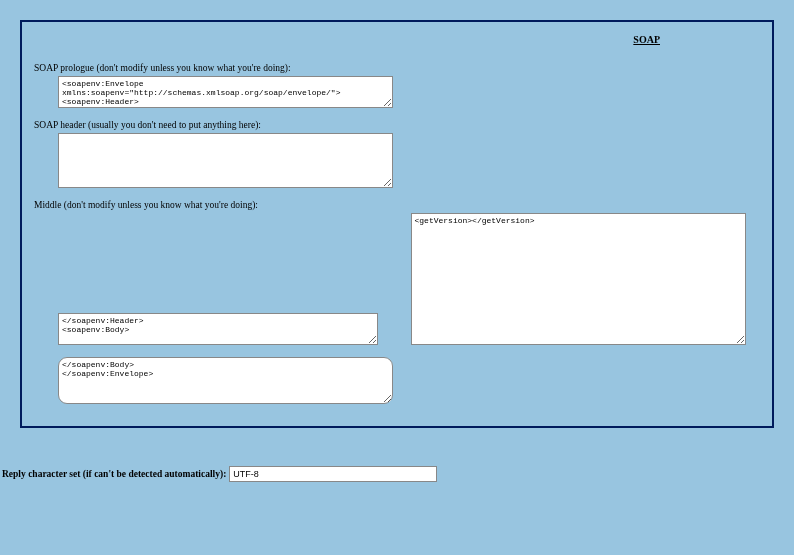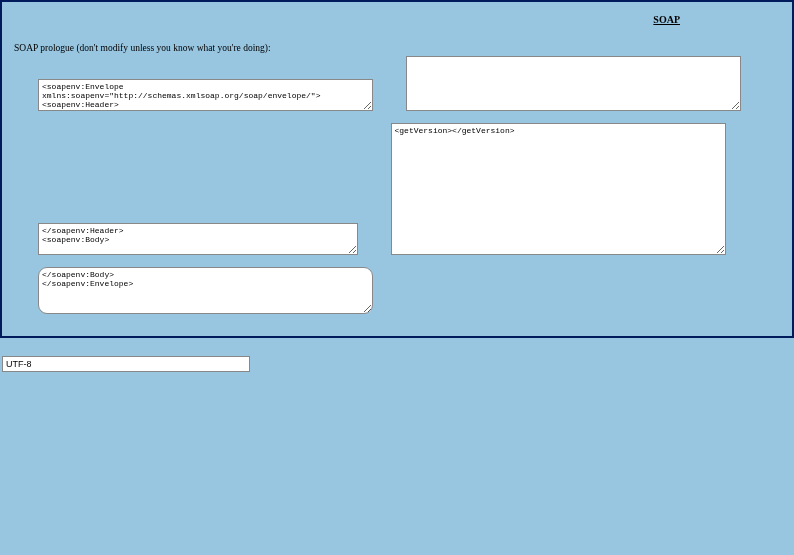--- a/index.html
+++ b/index.html
@@ -7,21 +7,21 @@
       margin: 0;
       padding: 0;
     }
     body {
       background: #98c5e0;
       font-family: Georgia, 'Times New Roman', serif;
       font-size: 10px;
     }
     .outer-frame {
       border: 2px solid #001b5c;
-      margin: 0;
+      margin: 20px;
       padding: 2px;
       background: #98c5e0;
     }
     .header {
       text-align: right;
       padding: 10px 110px 10px 10px;
     }
     .header-title {
       font-weight: bold;
       text-decoration: underline;
@@ -85,50 +85,53 @@
       font-size: 9.5px;
       color: #000;
       margin-right: 3px;
     }
     .charset-input {
       background: #fff;
       border: 1px solid #888;
       font-family: Arial, sans-serif;
       font-size: 9px;
       padding: 7px 3px;
-      width: 248px;
+      width: 208px;
       height: 15px;
     }
   </style>
 </head>
 <body>
 
 <div class="outer-frame">
 
   <div class="header">
     <span class="header-title">SOAP</span>
   </div>
 
   <div class="form-section">
 
     <div class="field-label">SOAP prologue (don't modify unless you know what you're doing):</div>
     <textarea class="field-textarea ta-prologue" style="">&lt;soapenv:Envelope xmlns:soapenv="http://schemas.xmlsoap.org/soap/envelope/"&gt;
 &lt;soapenv:Header&gt;</textarea>
 
+    <div class="field-label">SOAP header (usually you don't need to put anything here):</div>
     <textarea class="field-textarea ta-header" style=""></textarea>
 
+    <div class="field-label">Middle (don't modify unless you know what you're doing):</div>
     <textarea class="field-textarea ta-middle" style="">&lt;/soapenv:Header&gt;
 &lt;soapenv:Body&gt;</textarea>
 
     <textarea class="field-textarea ta-body" style="">&lt;getVersion&gt;&lt;/getVersion&gt;</textarea>
 
     <textarea class="field-textarea ta-epilogue" style="">&lt;/soapenv:Body&gt;
 &lt;/soapenv:Envelope&gt;</textarea>
 
   </div>
 
 </div>
 
 <div class="bottom-section">
   <div class="charset-row">
+    <span class="charset-label">Reply character set (if can't be detected automatically):</span>
     <input type="text" class="charset-input" value="UTF-8" style="">
   </div>
 </div>
 
 </body></html>

